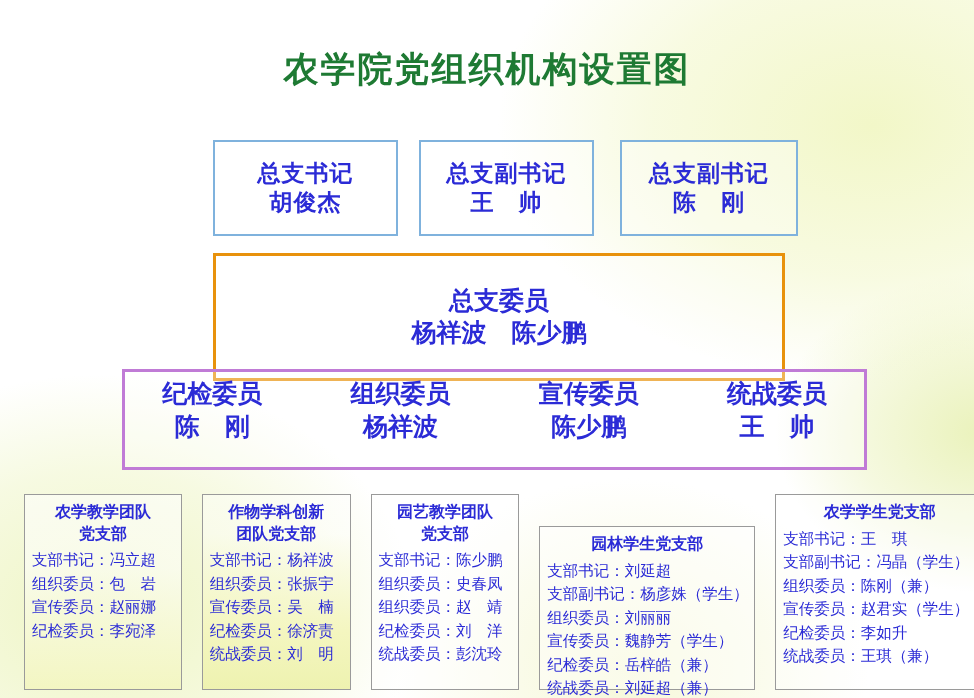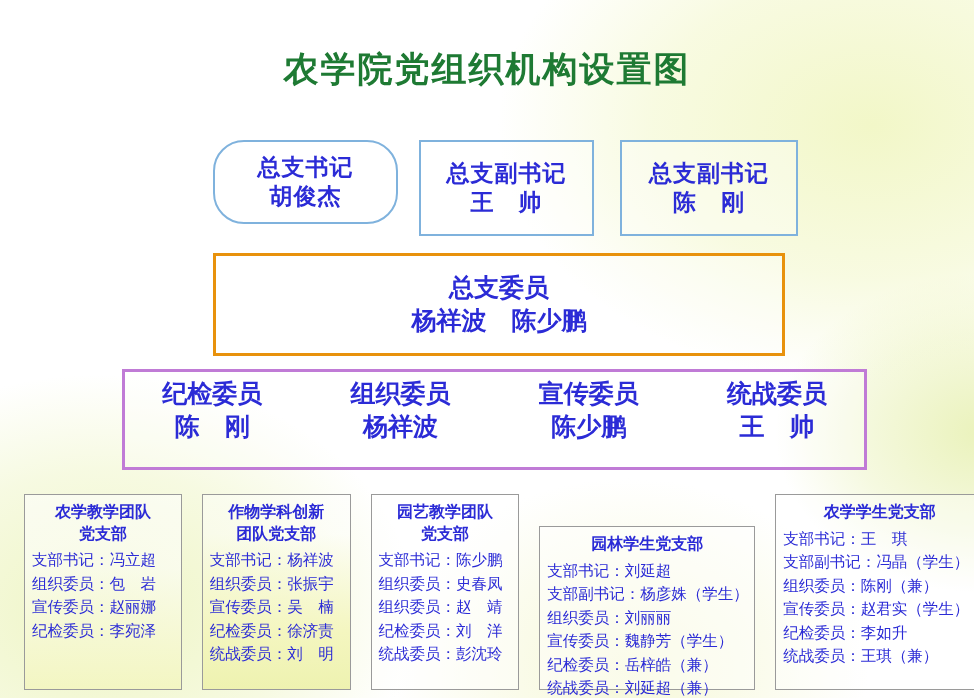--- a/index.html
+++ b/index.html
@@ -49,29 +49,29 @@
     font-family: "DejaVu Sans", sans-serif;
   }
   .leader-box {
     border: 2px solid #7fb2dd;
     background: rgba(255,255,255,0.35);
     font-size: 23px;
     line-height: 1.25;
     letter-spacing: 1px;
   }
   .leader-box .l1, .leader-box .l2 { white-space: pre; }
-  #leader1 { left: 213px; top: 140px; width: 185px; height: 84px; border-radius: 31px; }
+  #leader1 { left: 213px; top: 140px; width: 185px; height: 96px; }
   #leader2 { left: 419px; top: 140px; width: 175px; height: 96px; }
   #leader3 { left: 620px; top: 140px; width: 178px; height: 96px; }
 
   #committee {
     left: 213px;
     top: 253px;
     width: 572px;
-    height: 103px;
+    height: 128px;
     border: 3px solid #e8920c;
     background: rgba(255,255,255,0.3);
     font-size: 25px;
     line-height: 1.3;
   }
   #committee .l2 { white-space: pre; }
 
   #roles {
     left: 122px;
     top: 369px;

